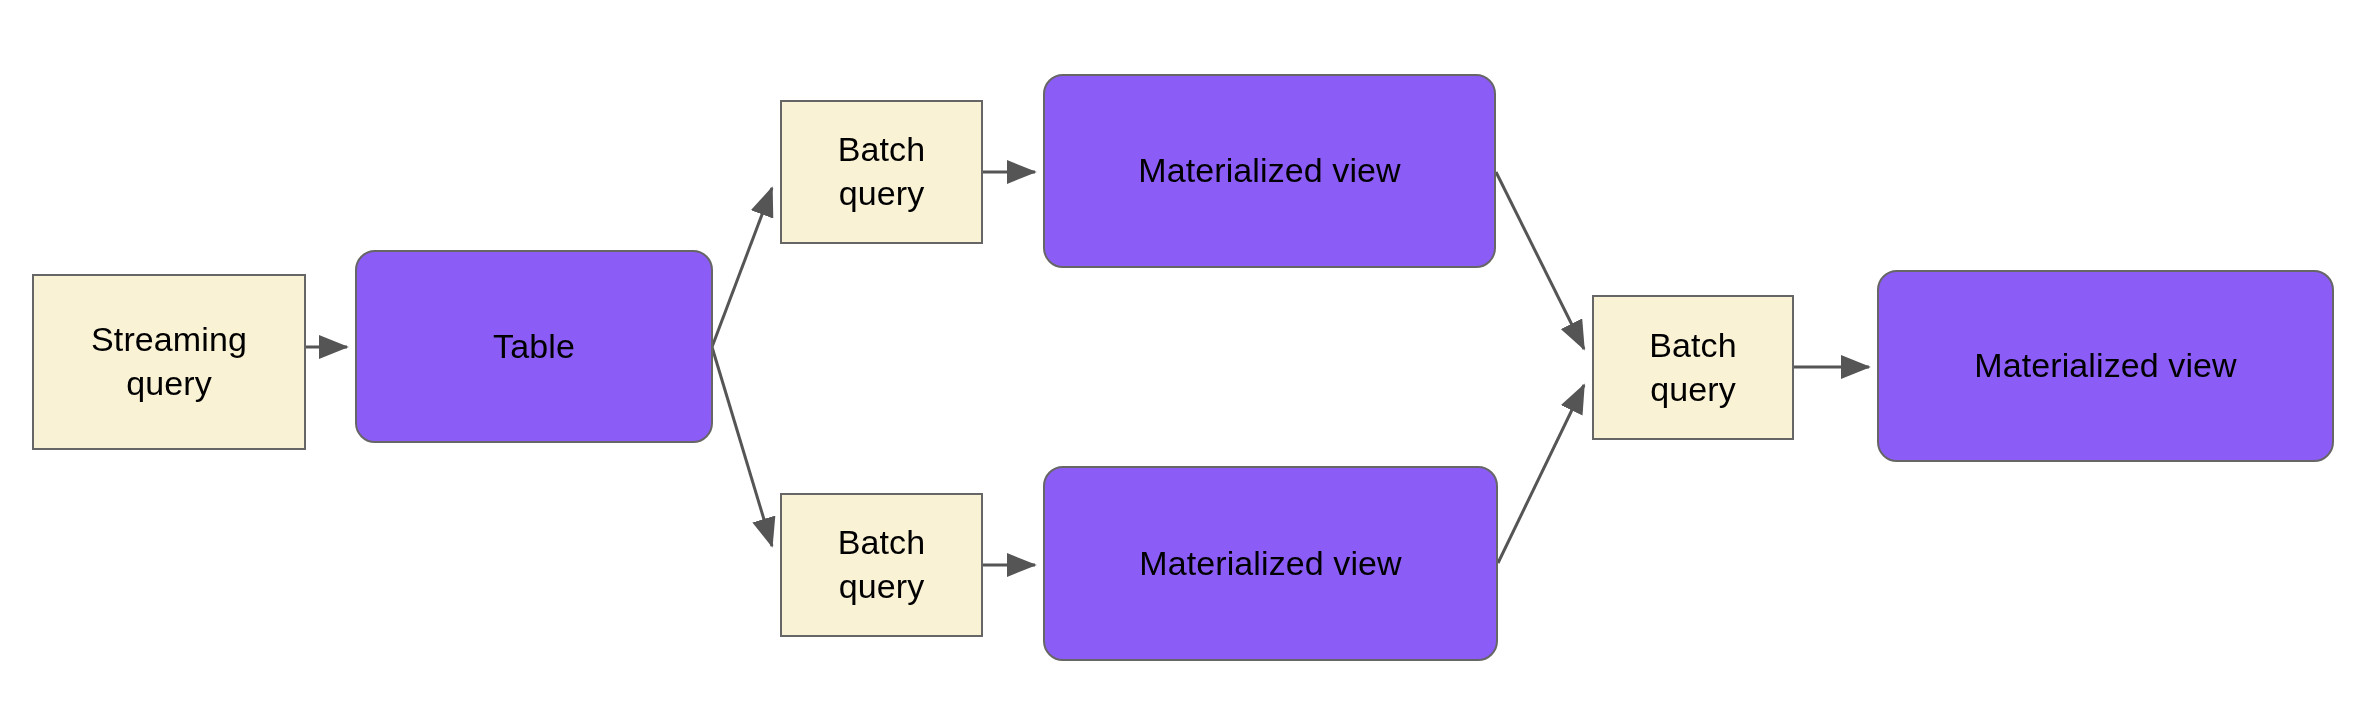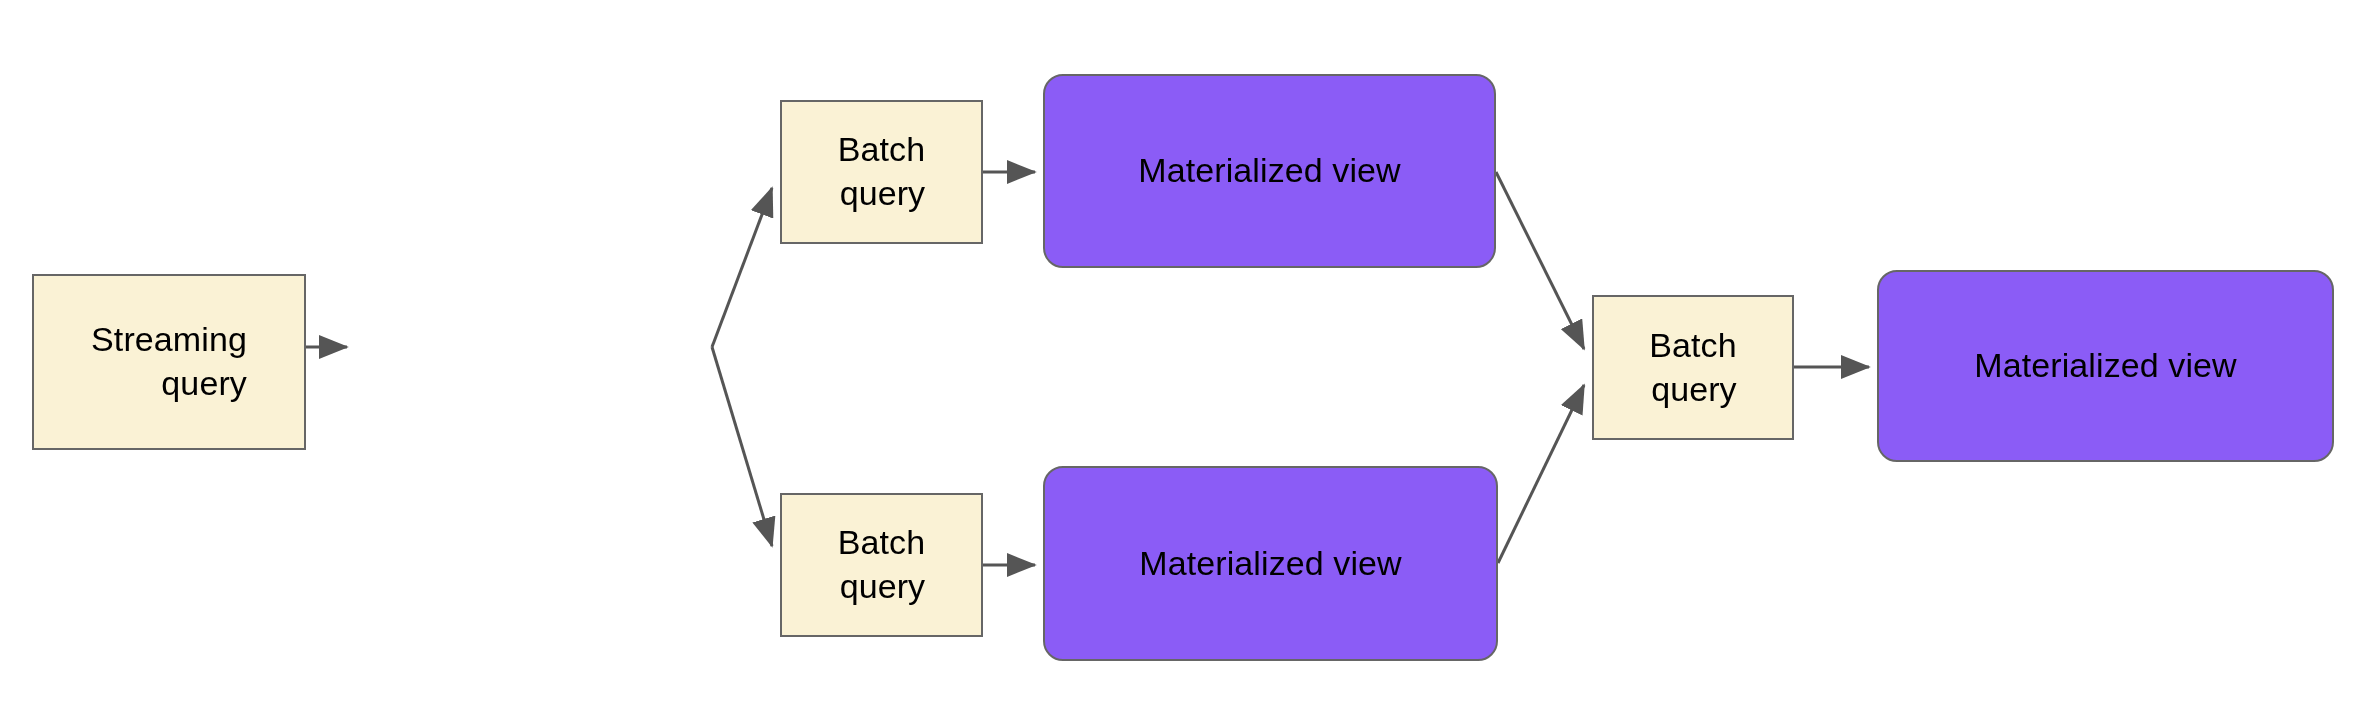--- a/index.html
+++ b/index.html
@@ -37,21 +37,20 @@
     border: 2px solid #666666;
     color: #000000;
     font-size: 34px;
     line-height: 1.28;
     letter-spacing: 0.1px;
     white-space: pre-line;
   }
   .node.process {
     background: #FAF2D5;
     border-radius: 0;
-    text-align: right;
   }
   .node.store {
     background: #8b5cf6;
     border-radius: 20px;
     text-align: right;
   }
   .node-label {
     display: block;
     white-space: pre-line;
     padding: 0 6px;
@@ -84,20 +83,23 @@
     <line x1="1498" y1="563" x2="1584" y2="385" stroke="#555555" stroke-width="3" marker-end="url(#arrowhead)"></line>
 
     <line x1="1794" y1="367" x2="1869" y2="367" stroke="#555555" stroke-width="3" marker-end="url(#arrowhead)"></line>
   </svg>
 
   <div class="node process" style="left:32px; top:274px; width:274px; height:176px;">
     <span class="node-label">Streaming
 query</span>
   </div>
 
+  <div class="node store" style="left:355px; top:250px; width:358px; height:193px;">
+    <span class="node-label">Table</span>
+  </div>
 
   <div class="node process" style="left:780px; top:100px; width:203px; height:144px;">
     <span class="node-label">Batch
 query</span>
   </div>
 
   <div class="node store" style="left:1043px; top:74px; width:453px; height:194px;">
     <span class="node-label">Materialized view</span>
   </div>
 

